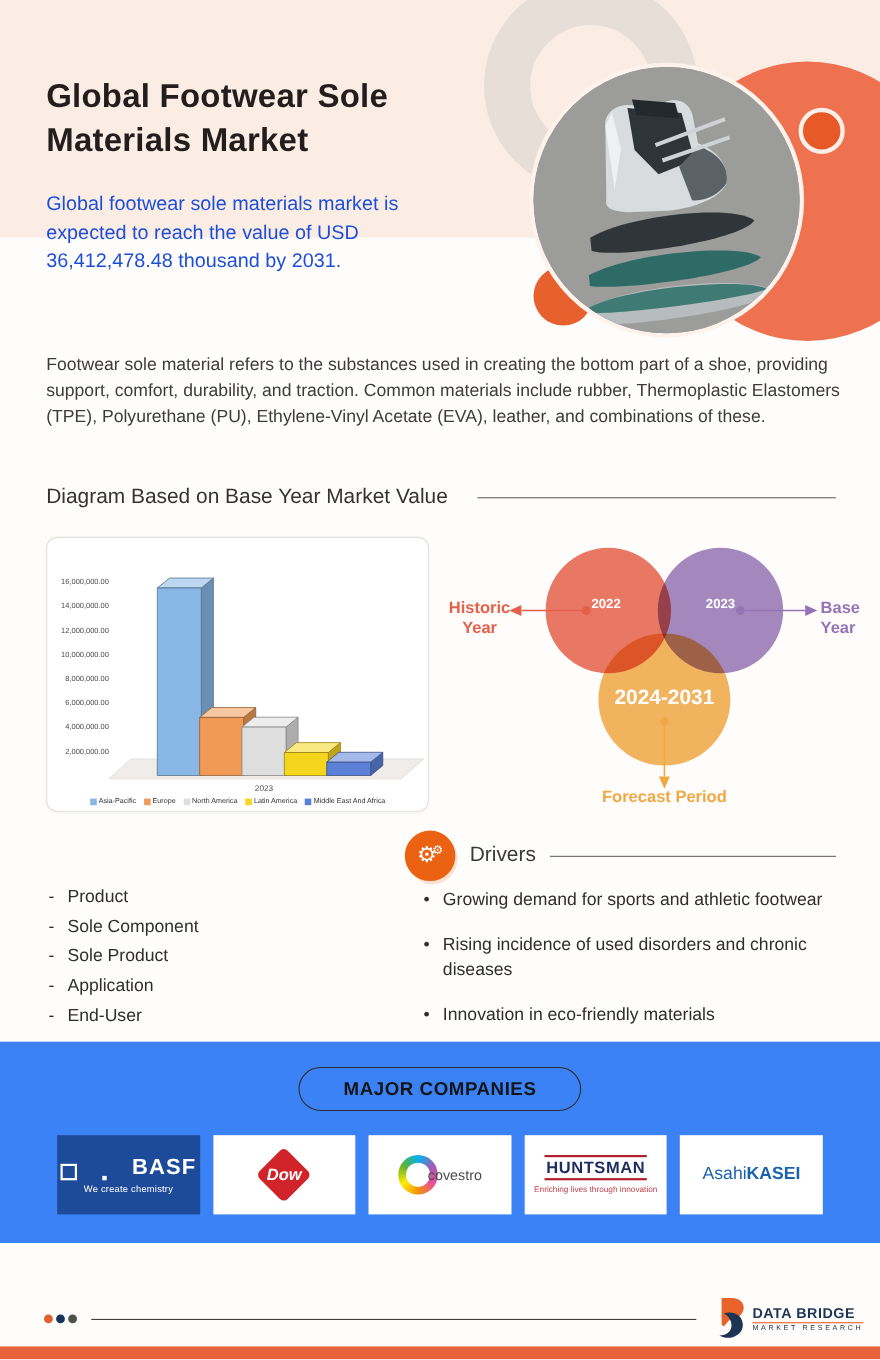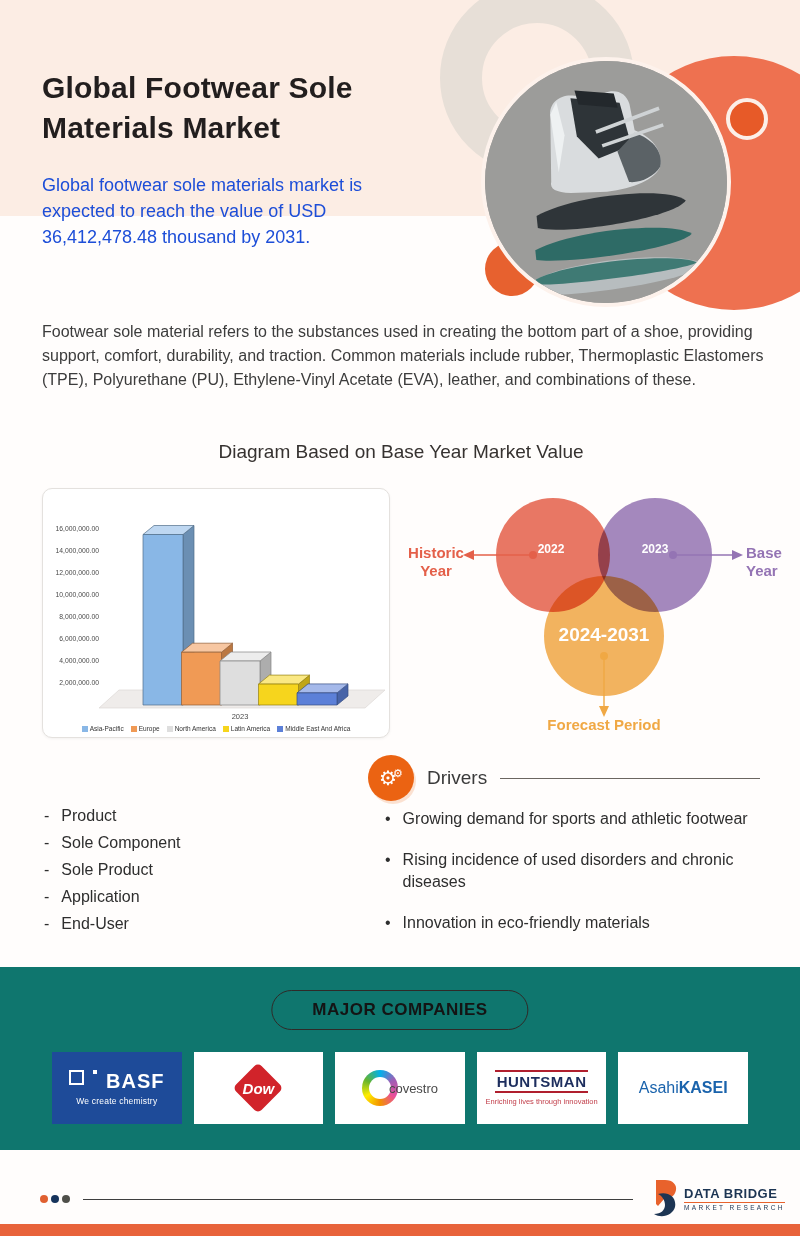--- a/index.html
+++ b/index.html
@@ -14,21 +14,21 @@
   .photo-circle{left:481px;top:57px;width:250px;height:250px;background:#9c9c9a;border:4px solid #fdf2ec;
                 overflow:hidden;z-index:5;box-sizing:border-box;}
   .photo-circle svg{width:100%;height:100%;transform:rotate(-6deg);}
   .deco-ring{left:726px;top:98px;width:34px;height:34px;background:#e75a28;border:4px solid #fcefe8;z-index:6;box-sizing:content-box;}
   .title{position:absolute;left:42px;top:68px;width:430px;font-size:30px;line-height:40px;font-weight:bold;
          color:#221e1e;z-index:10;letter-spacing:.2px;}
   .subtitle{position:absolute;left:42px;top:172px;width:395px;font-size:18px;line-height:26px;color:#1d4ed8;z-index:10;}
   
   .intro{position:absolute;left:42px;top:320px;width:740px;font-size:16px;line-height:24px;color:#3c3c3c;}
   
-  .diagram-head{position:absolute;left:42px;top:441px;width:718px;display:flex;align-items:center;gap:27px;flex-direction:column;}
+  .diagram-head{position:absolute;left:42px;top:441px;width:718px;display:flex;align-items:center;gap:27px;}
   .diagram-head .txt{font-size:19px;color:#363230;white-space:nowrap;}
   .rule{flex:1;border-top:1.5px solid #6b6560;height:0;}
   
   .chart-card{position:absolute;left:42px;top:488px;width:348px;height:250px;background:#fff;
               border:1px solid #e4e1de;border-radius:10px;box-shadow:0 1px 3px rgba(0,0,0,.05);box-sizing:border-box;}
   .chart-card svg{display:block;}
   .legend{position:absolute;left:0;bottom:5px;width:100%;display:flex;justify-content:center;gap:7px;
           font-size:6.5px;color:#333;align-items:center;}
   .legend .li{display:flex;align-items:center;gap:2px;}
   .legend .sq{width:6px;height:6px;display:inline-block;}
@@ -53,27 +53,27 @@
   .sh-right{left:368px;top:755px;width:392px;}
   .icon-circle{width:46px;height:46px;border-radius:50%;background:#eb6312;display:flex;align-items:center;
                justify-content:center;color:#fff;flex:0 0 auto;box-shadow:2px 3px 0 rgba(235,99,18,.18);}
   .sec-title{font-size:19px;color:#3a3a3a;white-space:nowrap;}
   .seg-list{position:absolute;left:44px;top:808px;width:300px;font-size:16px;color:#2e2e2e;}
   .seg-list .item{display:flex;gap:12px;margin-bottom:11px;line-height:16px;}
   .drv-list{position:absolute;left:385px;top:808px;width:392px;font-size:16px;color:#2e2e2e;}
   .drv-list .item{display:flex;gap:12px;margin-bottom:19px;line-height:22px;}
   .marker{flex:0 0 auto;color:#2e2e2e;}
   
-  .companies{position:absolute;left:0;top:967px;width:800px;height:183px;background:#0f766e;}
+  .companies{position:absolute;left:0;top:947px;width:800px;height:183px;background:#3b82f6;}
   .pill{position:absolute;left:50%;top:23px;transform:translateX(-50%);border:1.6px solid #2f2a28;border-radius:22px;
         padding:9px 40px;font-size:17px;font-weight:600;letter-spacing:.5px;color:#141414;white-space:nowrap;}
   .logo-row{position:absolute;left:52px;top:85px;width:696px;display:flex;gap:12px;}
   .logo-card{flex:1;height:72px;background:#fff;display:flex;align-items:center;justify-content:center;overflow:hidden;}
   .card-basf{background:#1e4b99;flex-direction:column;color:#fff;}
-  .basf-row{display:flex;align-items:flex-start;gap:9px;}
+  .basf-row{display:flex;align-items:flex-end;gap:23px;}
   .basf-sq{width:11px;height:11px;border:2.5px solid #fff;display:inline-block;}
   .basf-dot{width:4px;height:4px;background:#fff;display:inline-block;}
   .basf-name{font-size:20px;font-weight:bold;letter-spacing:1px;}
   .basf-tag{font-size:8.5px;margin-top:3px;letter-spacing:.2px;}
   .dow-wrap{position:relative;width:56px;height:56px;display:flex;align-items:center;justify-content:center;}
   .dow-diamond{position:absolute;left:10px;top:10px;width:36px;height:36px;background:#d1232a;transform:rotate(45deg);border-radius:5px;}
   .dow-name{position:relative;color:#fff;font-weight:bold;font-size:15px;font-style:italic;z-index:2;}
   .cov-wrap{display:flex;align-items:center;}
   .cov-ring{width:36px;height:36px;border-radius:50%;
             background:conic-gradient(#00b1eb,#a05eb5,#e94e9c,#f39200,#ffed00,#65b32e,#00b1eb);position:relative;}

